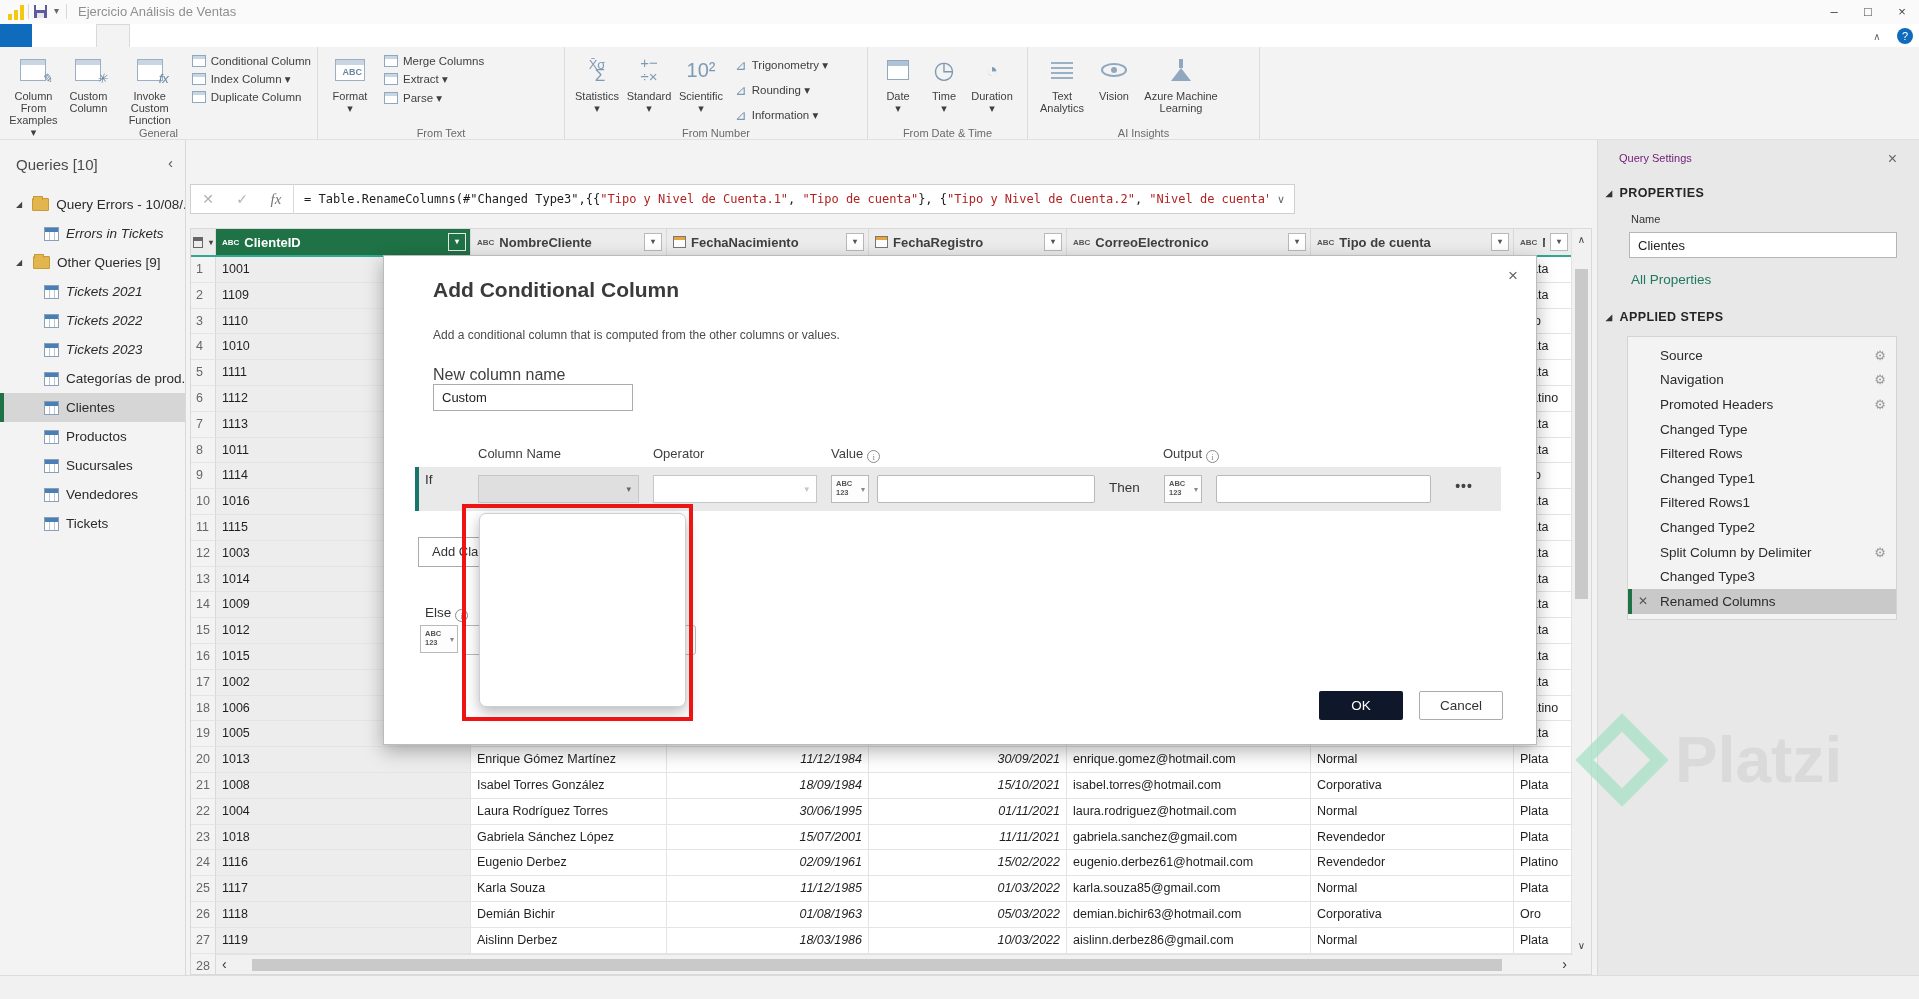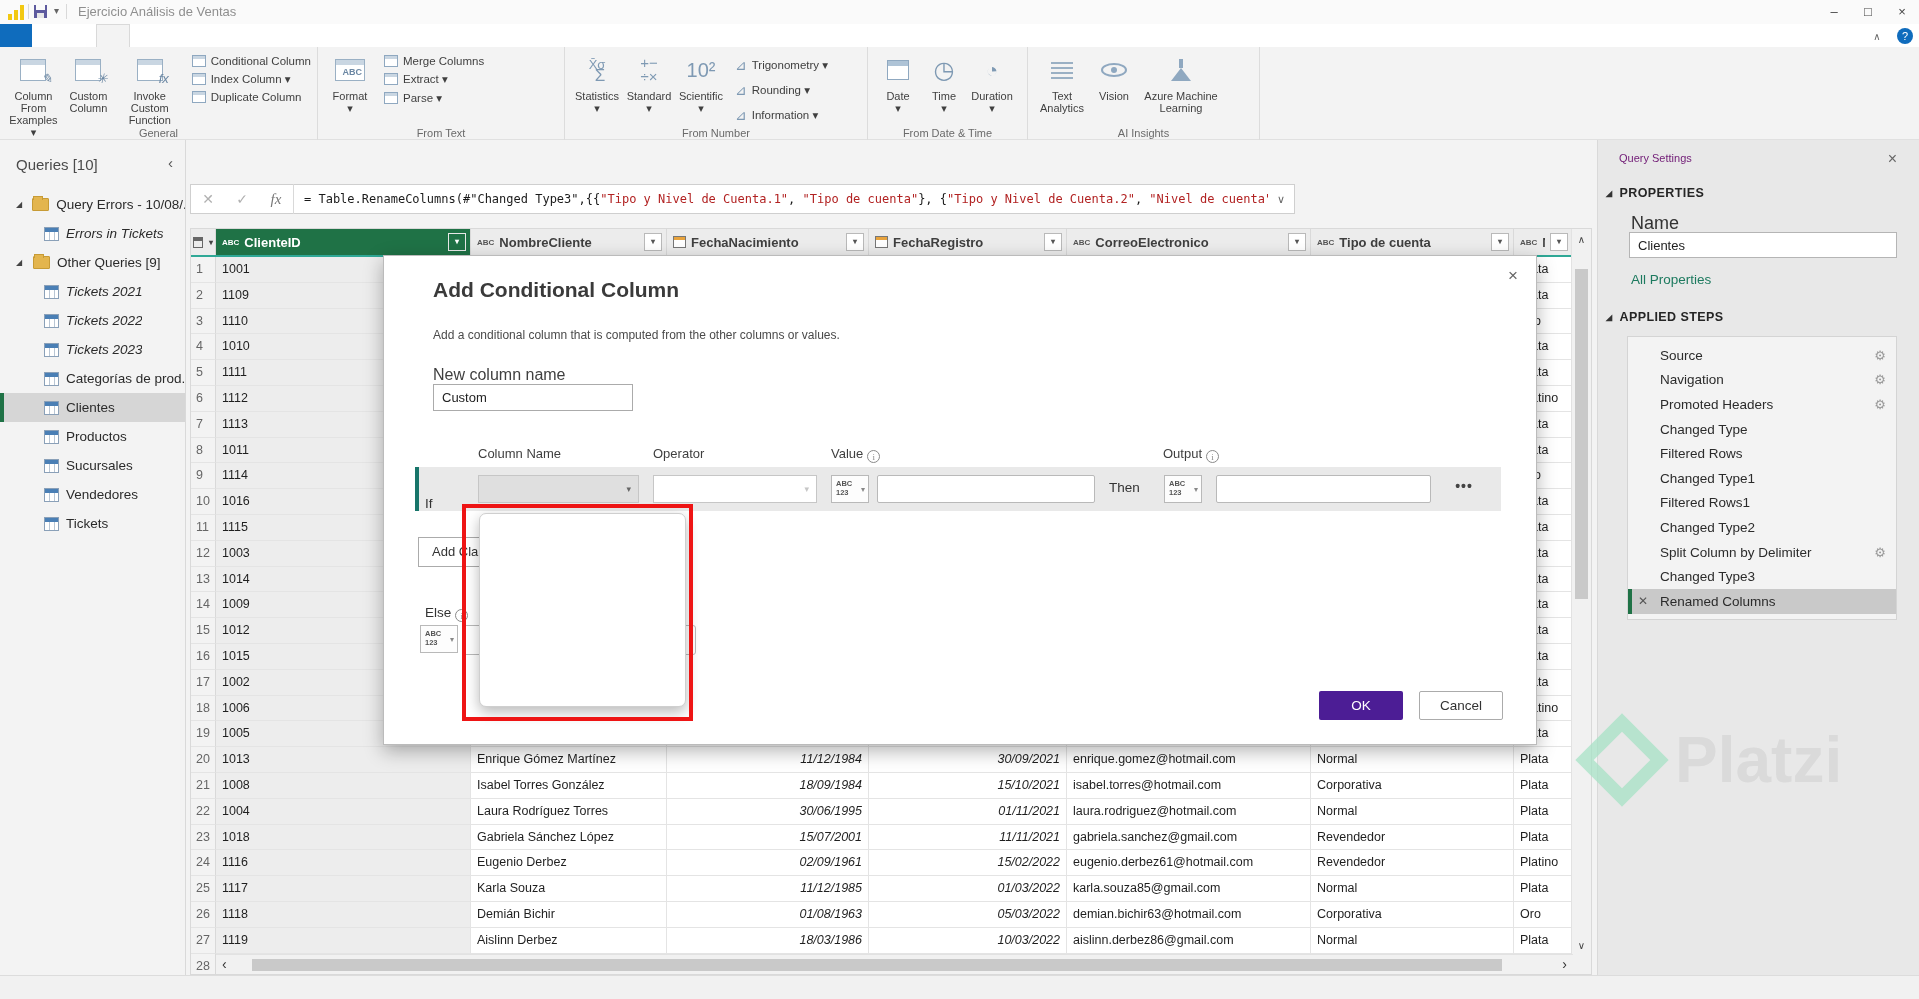--- a/index.html
+++ b/index.html
@@ -147,31 +147,31 @@
   #dots { position:absolute; left:1064px; top:219px; width:32px; height:28px; font-size:14px; font-weight:bold;
     color:#444; text-align:center; line-height:22px; letter-spacing:1px; }
   #addclause { position:absolute; left:34px; top:281px; width:100px; height:30px; background:#fff; border:1px solid #ababab;
     font-size:13px; color:#333; text-align:left; padding-left:13px; line-height:28px; white-space:nowrap; overflow:hidden; z-index:1; }
   #elselbl { position:absolute; left:41px; top:349px; font-size:13.5px; color:#333; }
   #else-abc { top:369px; left:36px; }
   #elseinput { position:absolute; left:79px; top:369px; width:233px; height:30px; border:1px solid #b9b9b9; border-radius:3px; background:#fff; z-index:1; }
   #droppanel { position:absolute; left:95px; top:257px; width:207px; height:194px; background:#fff;
     border:1px solid #cfcfcf; border-radius:7px; box-shadow:0 5px 14px rgba(0,0,0,.28); z-index:2; }
   #redrect { position:absolute; left:78px; top:248px; width:231px; height:217px; border:4px solid #ee1414; z-index:3; }
-  #okbtn { position:absolute; left:935px; top:435px; width:84px; height:29px; background:#4c1d95; color:#fff;
+  #okbtn { position:absolute; left:935px; top:435px; width:84px; height:29px; background:#0f172a; color:#fff;
     font-size:13.5px; text-align:center; line-height:29px; border-radius:2px; }
   #cancelbtn { position:absolute; left:1035px; top:435px; width:84px; height:29px; background:#fff; border:1px solid #ababab;
     color:#333; font-size:13.5px; text-align:center; line-height:27px; border-radius:2px; }
 
   
   #qs-title { position:absolute; left:21px; top:12px; font-size:11px; color:#701a75; }
   #qs-close { position:absolute; right:22px; top:10px; font-size:16px; color:#666; }
   .sechdr { position:absolute; left:8px; font-size:12.5px; font-weight:bold; color:#252525; letter-spacing:.4px; }
   .sechdr .tri { font-size:8px; color:#333; margin-right:7px; vertical-align:1px; }
-  #nm-lbl { position:absolute; left:33px; top:73px; font-size:18px; color:#333; }
+  #nm-lbl { position:absolute; left:33px; top:73px; font-size:11px; color:#333; }
   #nm-input { position:absolute; left:31px; top:92px; width:268px; height:26px; border:1px solid #b5b5b5; background:#fff;
     font-size:13px; padding:0 8px; font-family:"Liberation Sans", sans-serif; color:#222; }
   #allprops { position:absolute; left:33px; top:132px; font-size:13.5px; color:#1d7a5f; }
   #stepsbox { position:absolute; left:29px; top:196px; width:270px; height:284px; background:#f3f3f3; border:1px solid #d4d4d4; padding-top:6px; }
   .step { position:relative; height:24.6px; display:flex; align-items:center; padding-left:32px; font-size:13.5px; color:#2b2b2b; }
   .step .del { display:none; position:absolute; left:10px; font-size:12px; color:#555; }
   .step .gear { position:absolute; right:10px; font-size:13px; color:#9a9a9a; }
   .step.selected { background:#c9c9c9; }
   .step.selected:before { content:""; position:absolute; left:0; top:0; bottom:0; width:4px; background:#1f7246; }
   .step.selected .del { display:block; }
@@ -903,21 +903,21 @@
   <div id="dlg-ncl">New column name</div>
   <input id="dlg-name" value="Custom" style="">
 
   <span class="clabel" style="left:94px">Column Name</span>
   <span class="clabel" style="left:269px">Operator</span>
   <span class="clabel" style="left:447px"><span>Value</span><span class="info-i">i</span></span>
   <span class="clabel" style="left:779px"><span>Output</span><span class="info-i">i</span></span>
 
   <div id="ifstrip"></div>
   <div id="ifbar"></div>
-  <span class="rowlbl" style="left:41px; top:240px">If</span>
+  <span class="rowlbl" style="left:41px; top:216px">If</span>
   <div class="dd disabled" style="left:94px; width:161px">
       <span class="ddchev">▾</span>
     </div>
   <div class="dd" style="left:269px; width:164px">
       <span class="ddchev" style="color:#c6c6c6">▾</span>
     </div>
   <div class="abcbtn" style="left:447px; top:219px">
     <span class="a1">ABC</span>
       <span class="a2">123</span>
       <span class="achev">▾</span>

